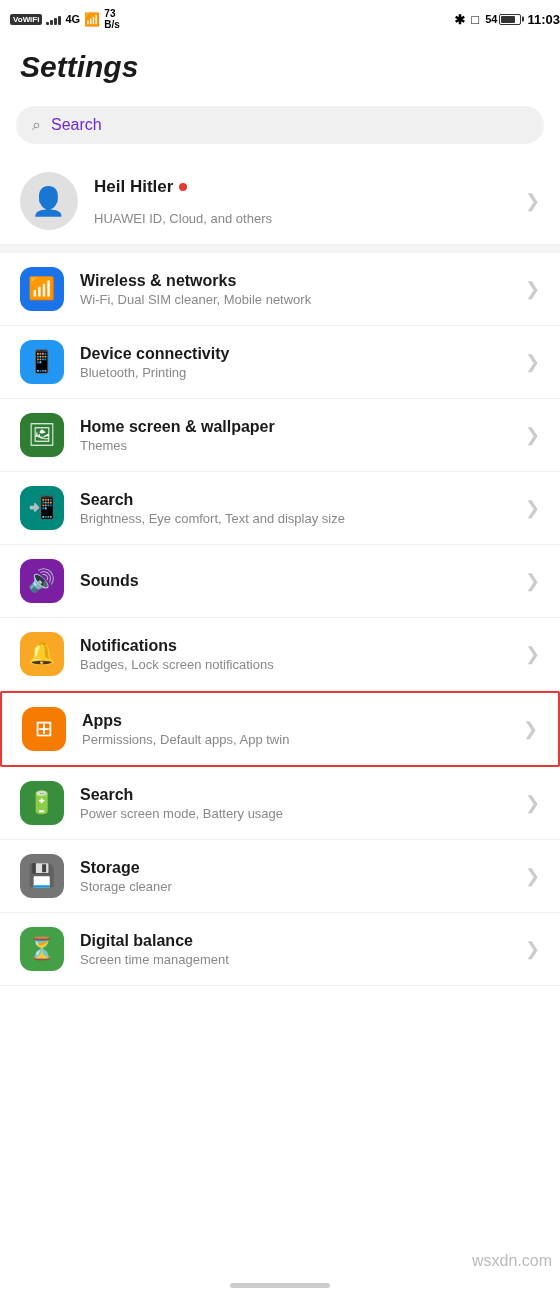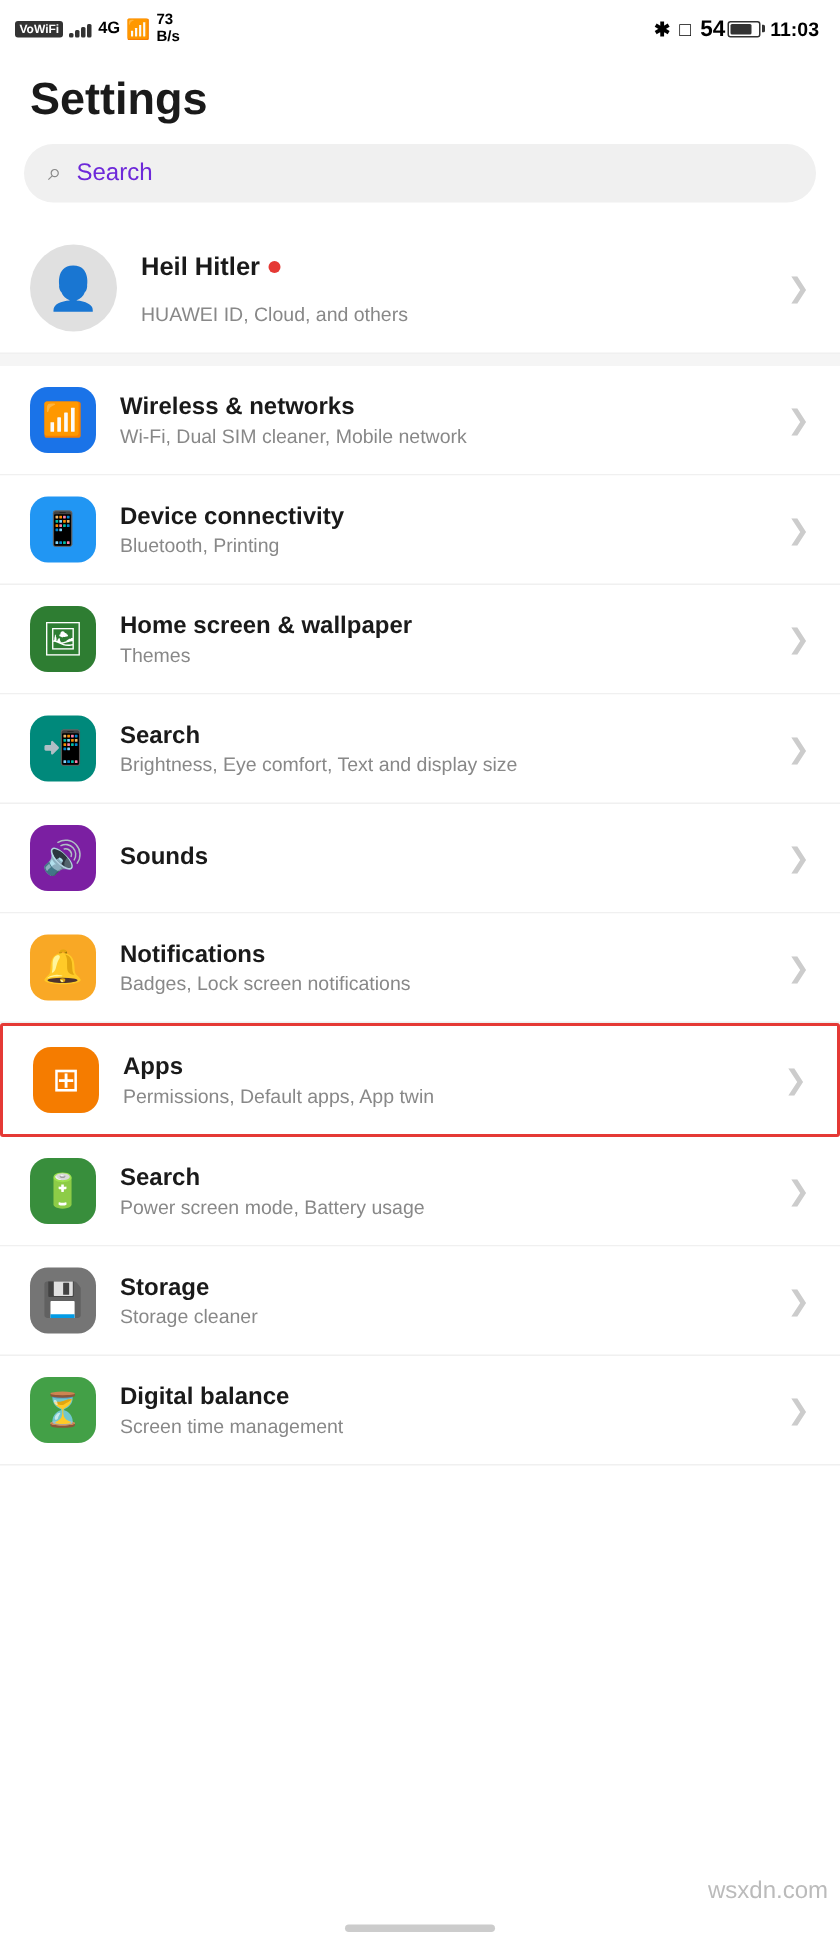--- a/index.html
+++ b/index.html
@@ -10,21 +10,21 @@
       font-family: -apple-system, 'Helvetica Neue', Arial, sans-serif;
       overflow: hidden;
       position: relative;
     }
 
     
     .status-bar {
       display: flex;
       justify-content: space-between;
       align-items: center;
-      padding: 6px 14px 4px 10px;
+      padding: 6px 0 4px 10px;
       background: #ffffff;
       height: 36px;
     }
     .status-left {
       display: flex;
       align-items: center;
       gap: 4px;
       font-size: 11px;
       font-weight: 600;
     }
@@ -51,21 +51,21 @@
     }
     .signal-bars span {
       background: #333;
       width: 3px;
       border-radius: 1px;
     }
     .battery-icon {
       display: flex;
       align-items: center;
       gap: 2px;
-      font-size: 15px;
+      font-size: 11px;
     }
     .battery-box {
       width: 22px;
       height: 11px;
       border: 1.5px solid #333;
       border-radius: 2px;
       position: relative;
       display: flex;
       align-items: center;
       padding: 1px;
@@ -86,21 +86,22 @@
       background: #333;
       border-radius: 1px;
       width: 75%;
     }
 
     
     .page-title {
       font-size: 30px;
       font-weight: 700;
       color: #1a1a1a;
-      padding: 14px 20px 12px 20px;
+      padding: 14px 20px 22px 20px;
+      font-style: italic;
     }
 
     
     .search-bar {
       margin: 0 16px 14px 16px;
       background: #f0f0f0;
       border-radius: 24px;
       display: flex;
       align-items: center;
       padding: 10px 16px;

